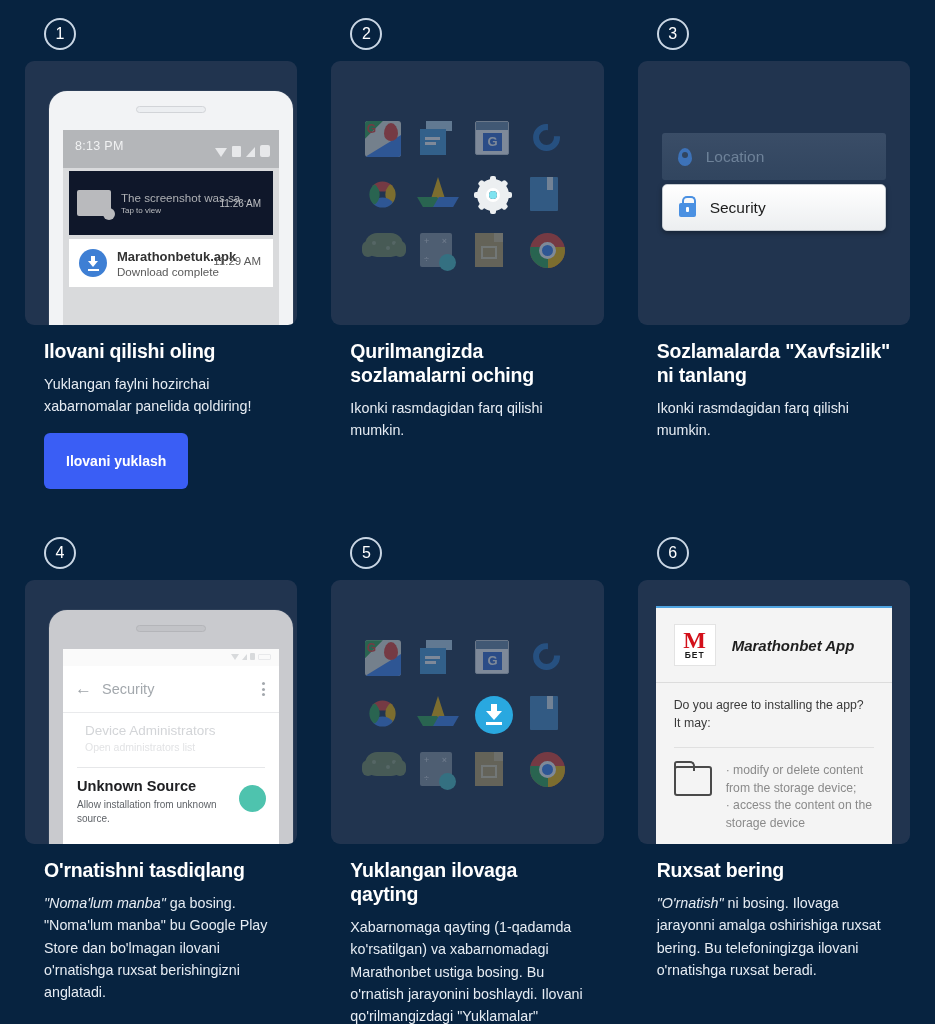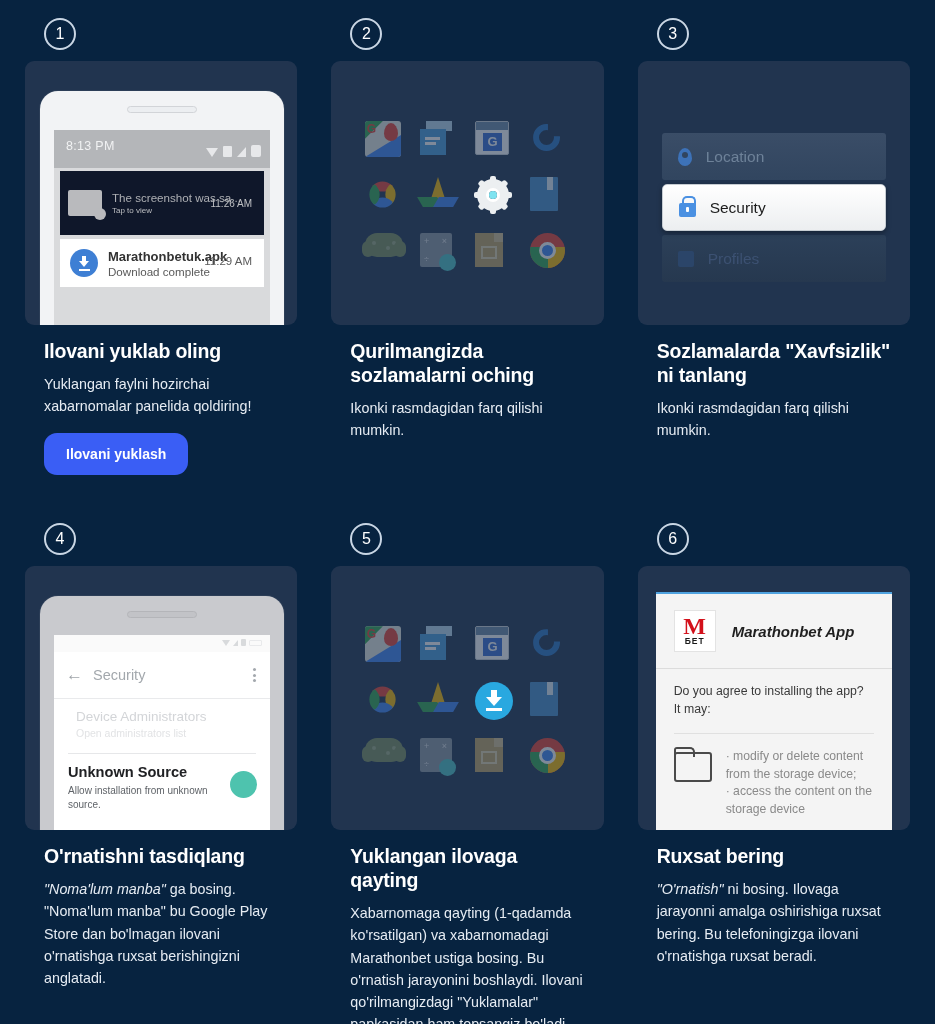--- a/index.html
+++ b/index.html
@@ -61,30 +61,30 @@
   .step-body i { font-style: italic; }
 
   .dl-button {
     display: inline-block;
     margin-top: 16px;
     background: #3a5ef5;
     color: #ffffff;
     font-size: 14px;
     font-weight: bold;
     border: none;
-    border-radius: 13px;
-    padding: 13px 22px;
+    border-radius: 6px;
+    padding: 20px 22px;
     cursor: pointer;
     font-family: "Liberation Sans", sans-serif;
   }
 
   
   .phone {
     position: absolute;
-    left: 15px; top: 30px;
+    left: 24px; top: 30px;
     width: 244px; height: 240px;
     background: #f2f3f5;
     border-radius: 18px 18px 0 0;
     box-shadow: 0 0 0 1px rgba(255,255,255,0.05);
   }
   .phone-speaker {
     width: 70px; height: 7px;
     border: 1px solid #d2d4d8;
     border-radius: 4px;
     margin: 15px auto 0 auto;
@@ -367,21 +367,21 @@
             <span class="notif-txt">
               <div class="notif-title">Marathonbetuk.apk</div>
               <div class="notif-sub">Download complete</div>
             </span>
             <span class="notif-time">11:29 AM</span>
           </div>
         </div>
       </div>
     </div>
     <div class="step-text">
-      <div class="step-title">Ilovani yuklab oling</div>
+      <div class="step-title">Ilovani qilishi oling</div>
       <div class="step-body">Yuklangan faylni hozirchai xabarnomalar panelida qoldiring!</div>
       <button class="dl-button">Ilovani yuklash</button>
     </div>
   </div>
 
   <div class="step">
     <div class="step-number">2</div>
     <div class="card">
       <div class="app-grid">
         <div class="app-cell">
@@ -482,24 +482,20 @@
     <div class="step-number">3</div>
     <div class="card">
       <div class="set-list">
         <div class="set-row dim1">
           <span class="pin-ic"></span>
           <span class="set-label">Location</span>
         </div>
         <div class="set-row active">
           <span class="lock-ic"></span>
           <span class="set-label">Security</span>
-        </div>
-        <div class="set-row dim2">
-          <span class="prof-ic"></span>
-          <span class="set-label">Profiles</span>
         </div>
       </div>
     </div>
     <div class="step-text">
       <div class="step-title">Sozlamalarda "Xavfsizlik" ni tanlang</div>
       <div class="step-body">Ikonki rasmdagidan farq qilishi mumkin.</div>
     </div>
   </div>
 
   <div class="step" style="margin-top:48px;">

